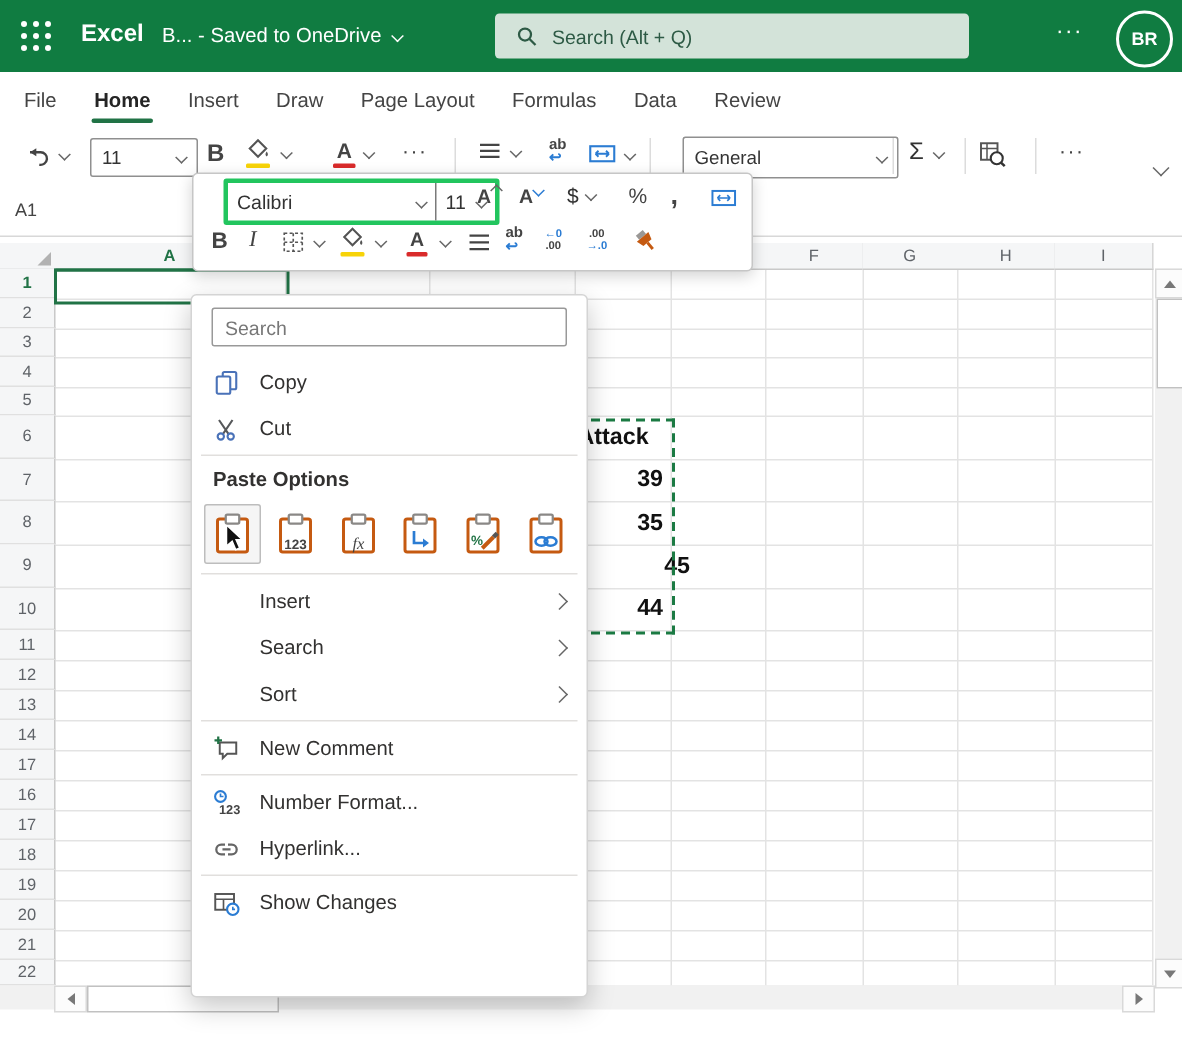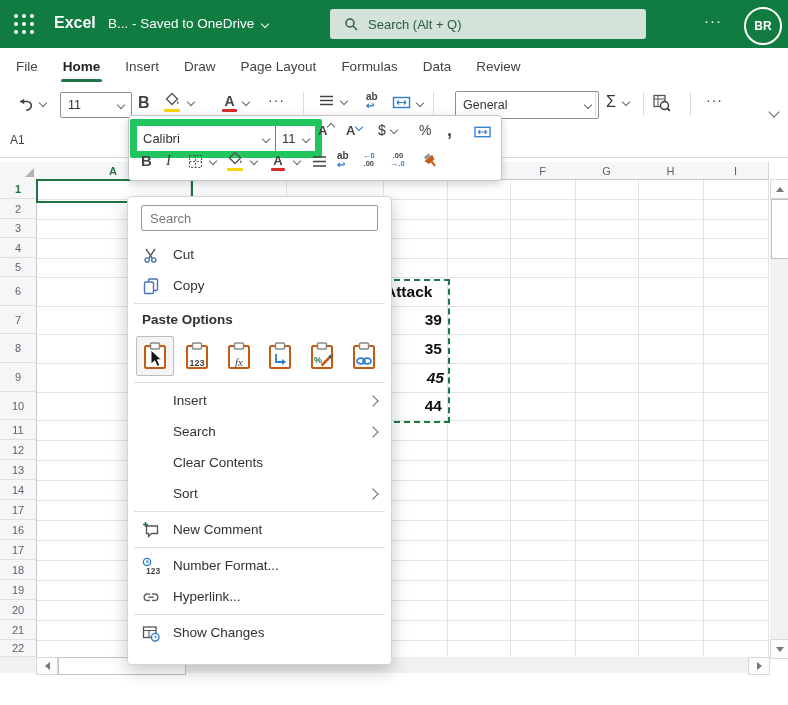--- a/index.html
+++ b/index.html
@@ -69,21 +69,21 @@
   
   .sheetbar{position:absolute;left:0;top:673px;width:788px;height:32px;background:#f3f2f1;}
   .sheet-tab{position:absolute;left:105px;top:0;height:32px;padding:0 6px;display:flex;align-items:center;font-size:13px;font-weight:bold;color:#323130;cursor:pointer;}
   .sheet-tab::after{content:"";position:absolute;left:2px;right:2px;bottom:3px;height:3px;background:#217346;border-radius:1px;}
   .hamb{position:absolute;left:74px;top:10px;width:16px;height:12px;border-top:2px solid #484644;border-bottom:2px solid #484644;cursor:pointer;}
   .hamb::after{content:"";position:absolute;left:0;right:0;top:3px;height:2px;background:#484644;}
   .add-sheet{position:absolute;left:168px;top:4px;font-size:18px;color:#444;cursor:pointer;width:22px;height:24px;display:flex;align-items:center;justify-content:center;}
   
   .minibar{position:absolute;left:128px;top:115px;width:372px;height:64px;background:#fff;border:1px solid #c6c6c6;border-radius:4px;box-shadow:0 3px 10px rgba(0,0,0,.18);z-index:30;}
   .mb{position:absolute;display:flex;align-items:center;color:#444;cursor:pointer;}
-  .fontbox{position:absolute;left:1px;top:3px;width:178px;height:25px;border:7px solid #22c55e;border-radius:2px;display:flex;font-size:13px;color:#333;}
+  .fontbox{position:absolute;left:20px;top:3px;width:178px;height:25px;border:3px solid #22c55e;border-radius:2px;display:flex;font-size:13px;color:#333;}
   .fontbox .fname{flex:0 0 126px;display:flex;align-items:center;justify-content:space-between;padding:0 6px;border-right:1px solid #7a7a7a;}
   .fontbox .fsize{flex:1;display:flex;align-items:center;justify-content:space-between;padding:0 6px;}
   
   .ctx{position:absolute;left:127px;top:196px;width:263px;height:459px;background:#fff;border:1px solid #d4d4d4;border-radius:4px;box-shadow:0 6px 18px rgba(0,0,0,.22);z-index:40;padding-top:8px;}
   .ctx input{display:block;margin:0 13px 8px;width:237px;height:26px;border:1px solid #999;border-radius:2px;padding:0 8px;font-size:13px;font-family:"Liberation Sans",sans-serif;color:#333;box-sizing:border-box;outline:none;}
   .ctx input::placeholder{color:#777;}
   .mi{height:31px;display:flex;align-items:center;padding:0 14px;font-size:13.5px;color:#323130;cursor:pointer;}
   .mi-ico{width:18px;height:18px;margin-right:13px;flex:0 0 18px;display:flex;align-items:center;justify-content:center;}
   .mi .sub{margin-left:auto;}
   .mdiv{height:1px;background:#e1dfdd;margin:2px 6px;}
@@ -307,21 +307,21 @@
       <div class="rowheader" style="top: 520px; height: 19px;">16</div>
       <div class="rowheader" style="top: 540px; height: 19px;">17</div>
       <div class="rowheader" style="top: 560px; height: 19px;">18</div>
       <div class="rowheader" style="top: 580px; height: 19px;">19</div>
       <div class="rowheader" style="top: 600px; height: 19px; text-align: center;">20</div>
       <div class="rowheader" style="top: 620px; height: 19px;">21</div>
       <div class="rowheader" style="top: 640px; height: 16px;">22</div>
       <div class="cell" style="left: 385px; width: 57px; top: 277px; height: 29px; justify-content: flex-start;">Attack</div>
       <div class="cell" style="left: 385px; width: 57px; top: 306px; height: 28px; justify-content: flex-end;">39</div>
       <div class="cell" style="left: 385px; width: 57px; top: 334px; height: 29px; justify-content: flex-end;">35</div>
-      <div class="cell" style="left: 387px; width: 57px; top: 363px; height: 29px; justify-content: flex-end; font-style: italic;">45</div>
+      <div class="cell" style="left: 403px; width: 57px; top: 363px; height: 29px; justify-content: flex-end;">45</div>
       <div class="cell" style="left: 385px; width: 57px; top: 392px; height: 28px; justify-content: flex-end;">44</div>
     </div>
 
   <div class="vtrack"></div>
   <div class="scr-btn" style="left:770px;top:179px;width:18px;height:18px;">
       <span class="tri up"></span>
     </div>
   <div class="scr-thumb" style="left:771px;top:199px;width:16px;height:58px;"></div>
   <div class="scr-btn" style="left:770px;top:639px;width:18px;height:18px;">
       <span class="tri down"></span>
@@ -422,35 +422,35 @@
           </g>
         </svg>
     </div>
   </div>
 
   <div class="ctx">
     <input placeholder="Search" style="">
     <div class="mi">
       <span class="mi-ico">
         <svg width="18" height="18" viewBox="0 0 18 18">
+            <rect x="6.5" y="2" width="9" height="11.5" rx="1" fill="#fff" stroke="#4a72b8" stroke-width="1.4"></rect>
+            <rect x="2.5" y="5" width="9" height="11.5" rx="1" fill="#fff" stroke="#4a72b8" stroke-width="1.4"></rect>
+          </svg>
+      </span>
+      <span>Copy</span>
+    </div>
+    <div class="mi">
+      <span class="mi-ico">
+        <svg width="18" height="18" viewBox="0 0 18 18">
             <path d="M6.7 12.3 L13 3 M10.3 12.3 L4 3" stroke="#56585a" stroke-width="1.4" fill="none"></path>
             <circle cx="5.2" cy="14" r="2.1" fill="none" stroke="#4a72b8" stroke-width="1.4"></circle>
             <circle cx="11.8" cy="14" r="2.1" fill="none" stroke="#4a72b8" stroke-width="1.4"></circle>
           </svg>
       </span>
       <span>Cut</span>
-    </div>
-    <div class="mi">
-      <span class="mi-ico">
-        <svg width="18" height="18" viewBox="0 0 18 18">
-            <rect x="6.5" y="2" width="9" height="11.5" rx="1" fill="#fff" stroke="#4a72b8" stroke-width="1.4"></rect>
-            <rect x="2.5" y="5" width="9" height="11.5" rx="1" fill="#fff" stroke="#4a72b8" stroke-width="1.4"></rect>
-          </svg>
-      </span>
-      <span>Copy</span>
     </div>
     <div class="mdiv"></div>
     <div class="sec-label">Paste Options</div>
     <div class="paste-row">
       <div class="paste-btn hov">
         <svg width="26" height="28" viewBox="0 0 26 28">
             <rect x="3" y="4" width="20" height="22" rx="1.5" fill="#fff" stroke="#c55a11" stroke-width="2"></rect>
             <rect x="8.5" y="1" width="9" height="6" rx="1" fill="#fff" stroke="#8a8886" stroke-width="1.5"></rect>
           </svg>
       </div>
@@ -503,24 +503,20 @@
       <span>Insert</span>
       <span class="chev right sub"></span>
     </div>
     <div class="mi">
       <span class="mi-ico"></span>
       <span>Search</span>
       <span class="chev right sub"></span>
     </div>
     <div class="mi">
       <span class="mi-ico"></span>
-      <span>Clear Contents</span>
-    </div>
-    <div class="mi">
-      <span class="mi-ico"></span>
       <span>Sort</span>
       <span class="chev right sub"></span>
     </div>
     <div class="mdiv"></div>
     <div class="mi">
       <span class="mi-ico">
         <svg width="18" height="18" viewBox="0 0 18 18">
             <path d="M4.5 5 h11 v7.5 h-6 l-3 3 v-3 h-2 z" fill="none" stroke="#555" stroke-width="1.3"></path>
             <path d="M1 3.5 h5 M3.5 1 v5" stroke="#217346" stroke-width="1.5"></path>
           </svg>

